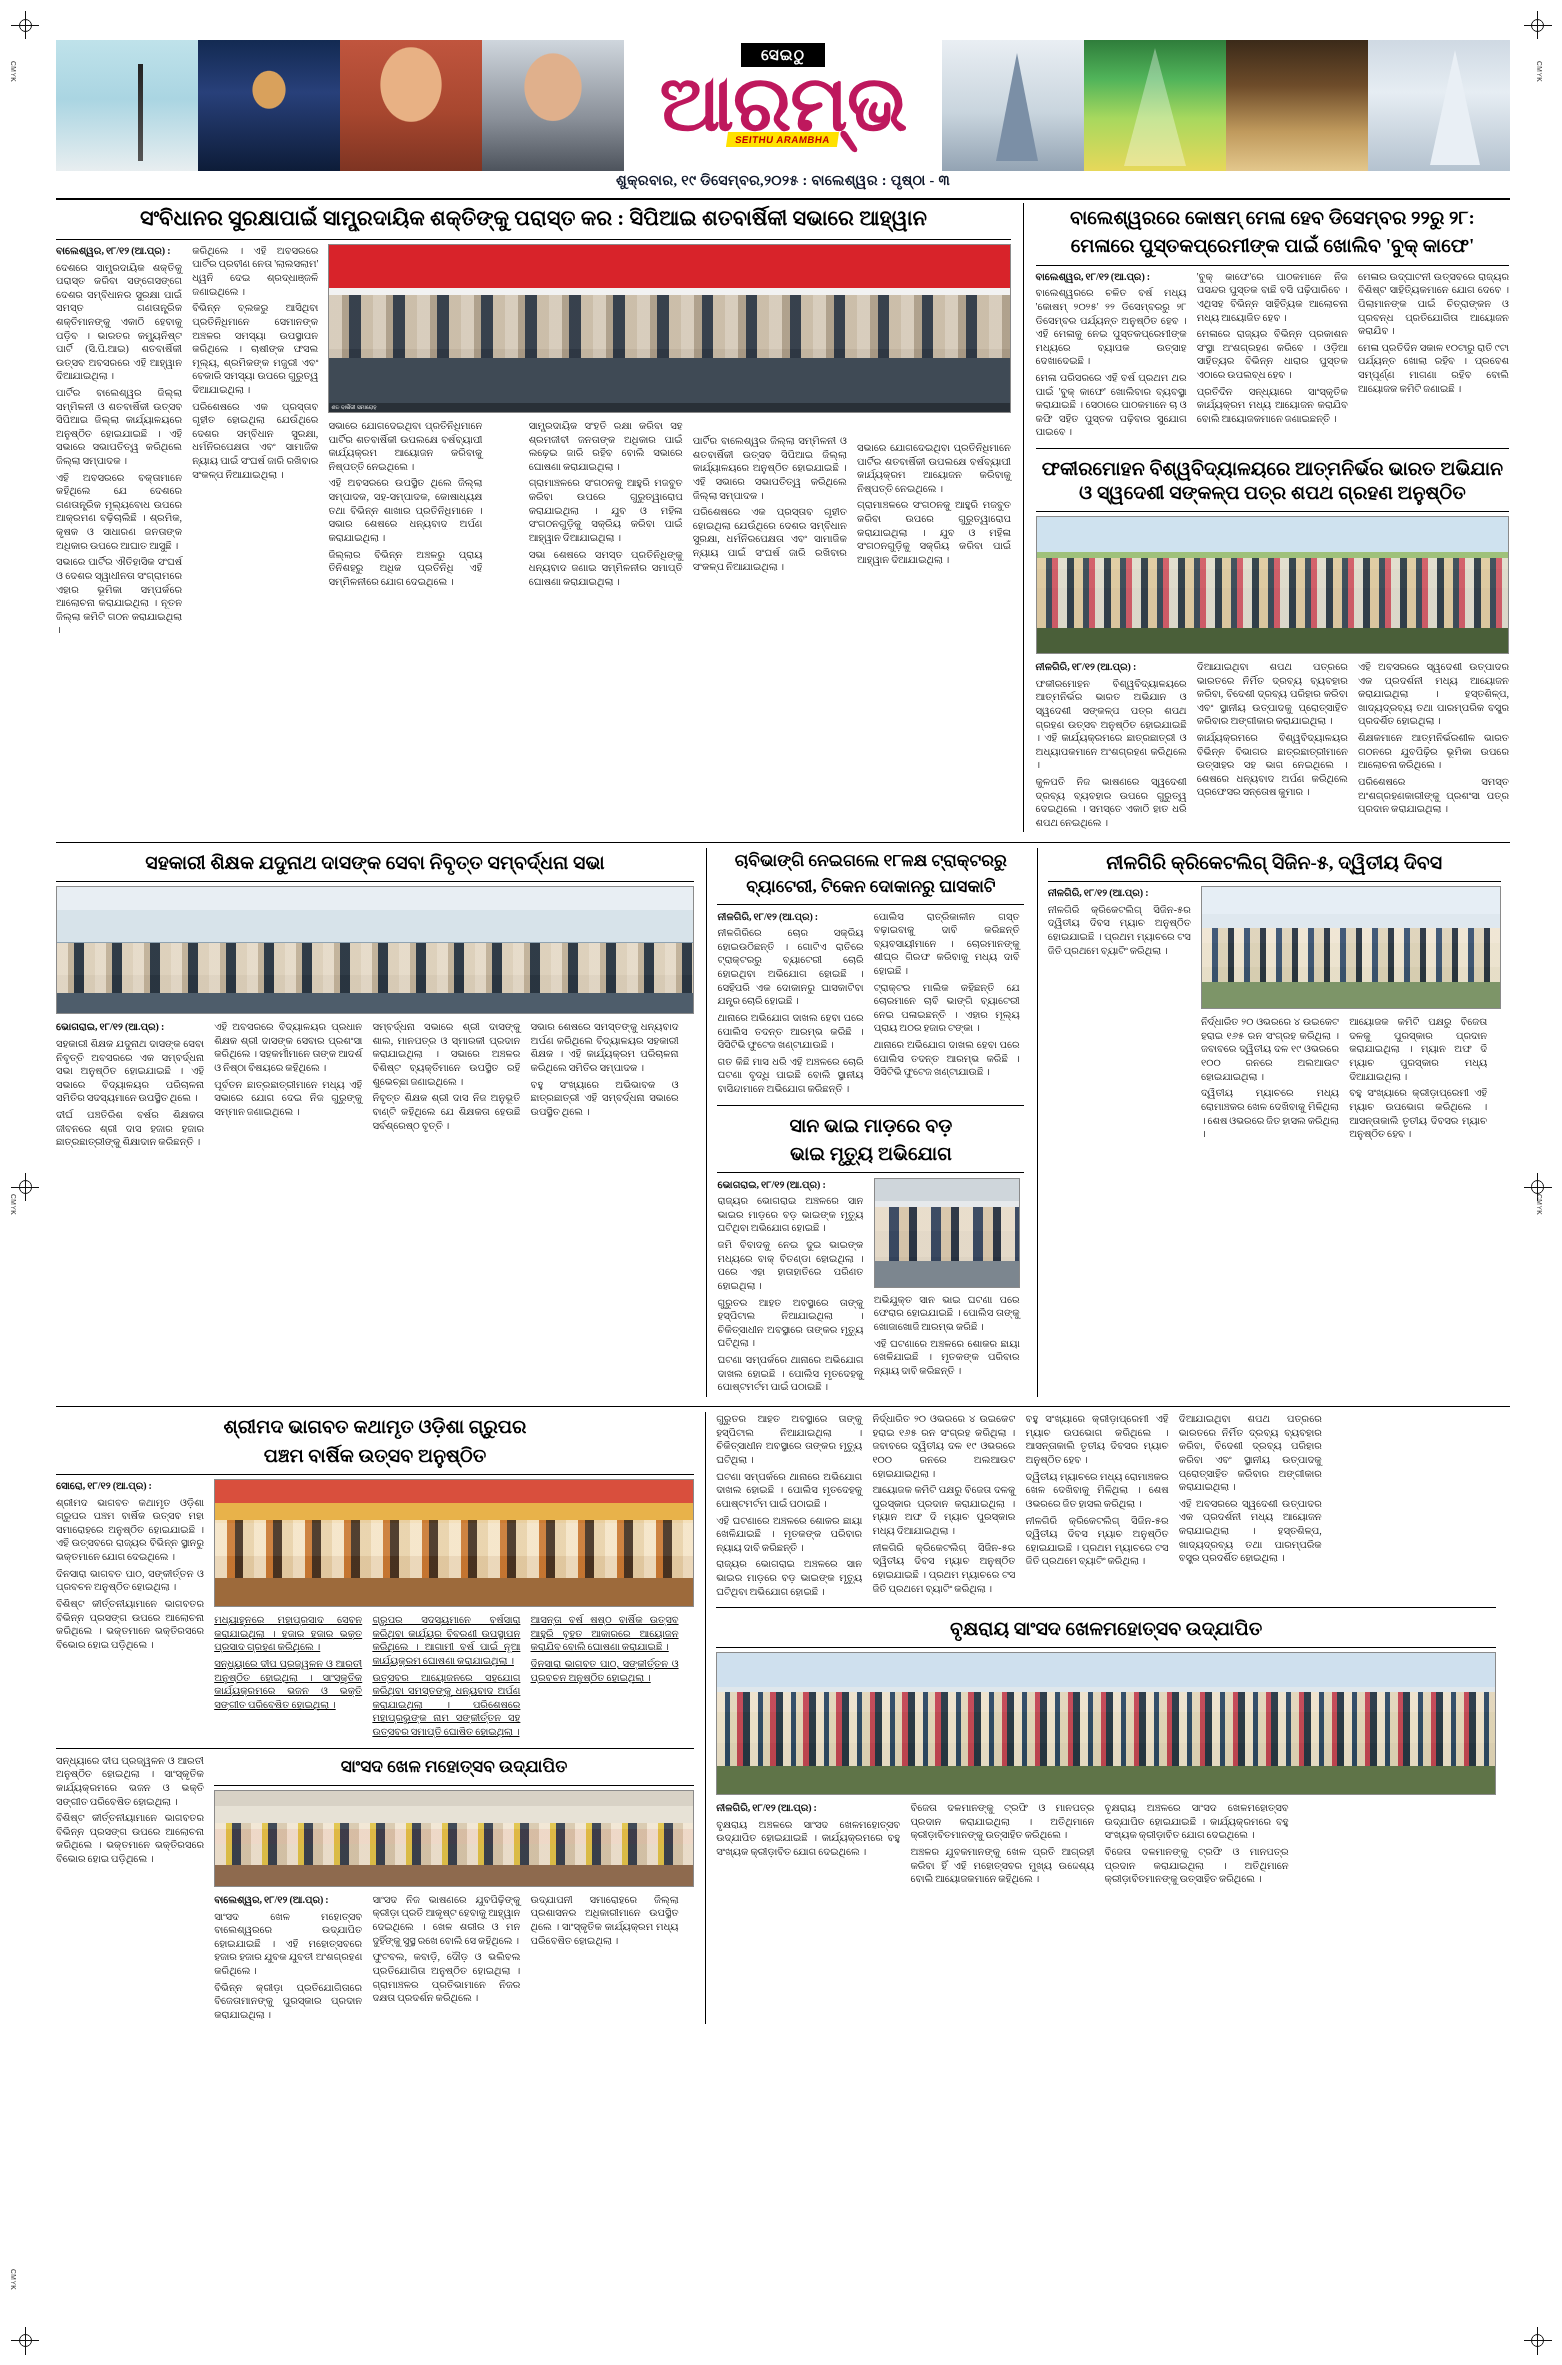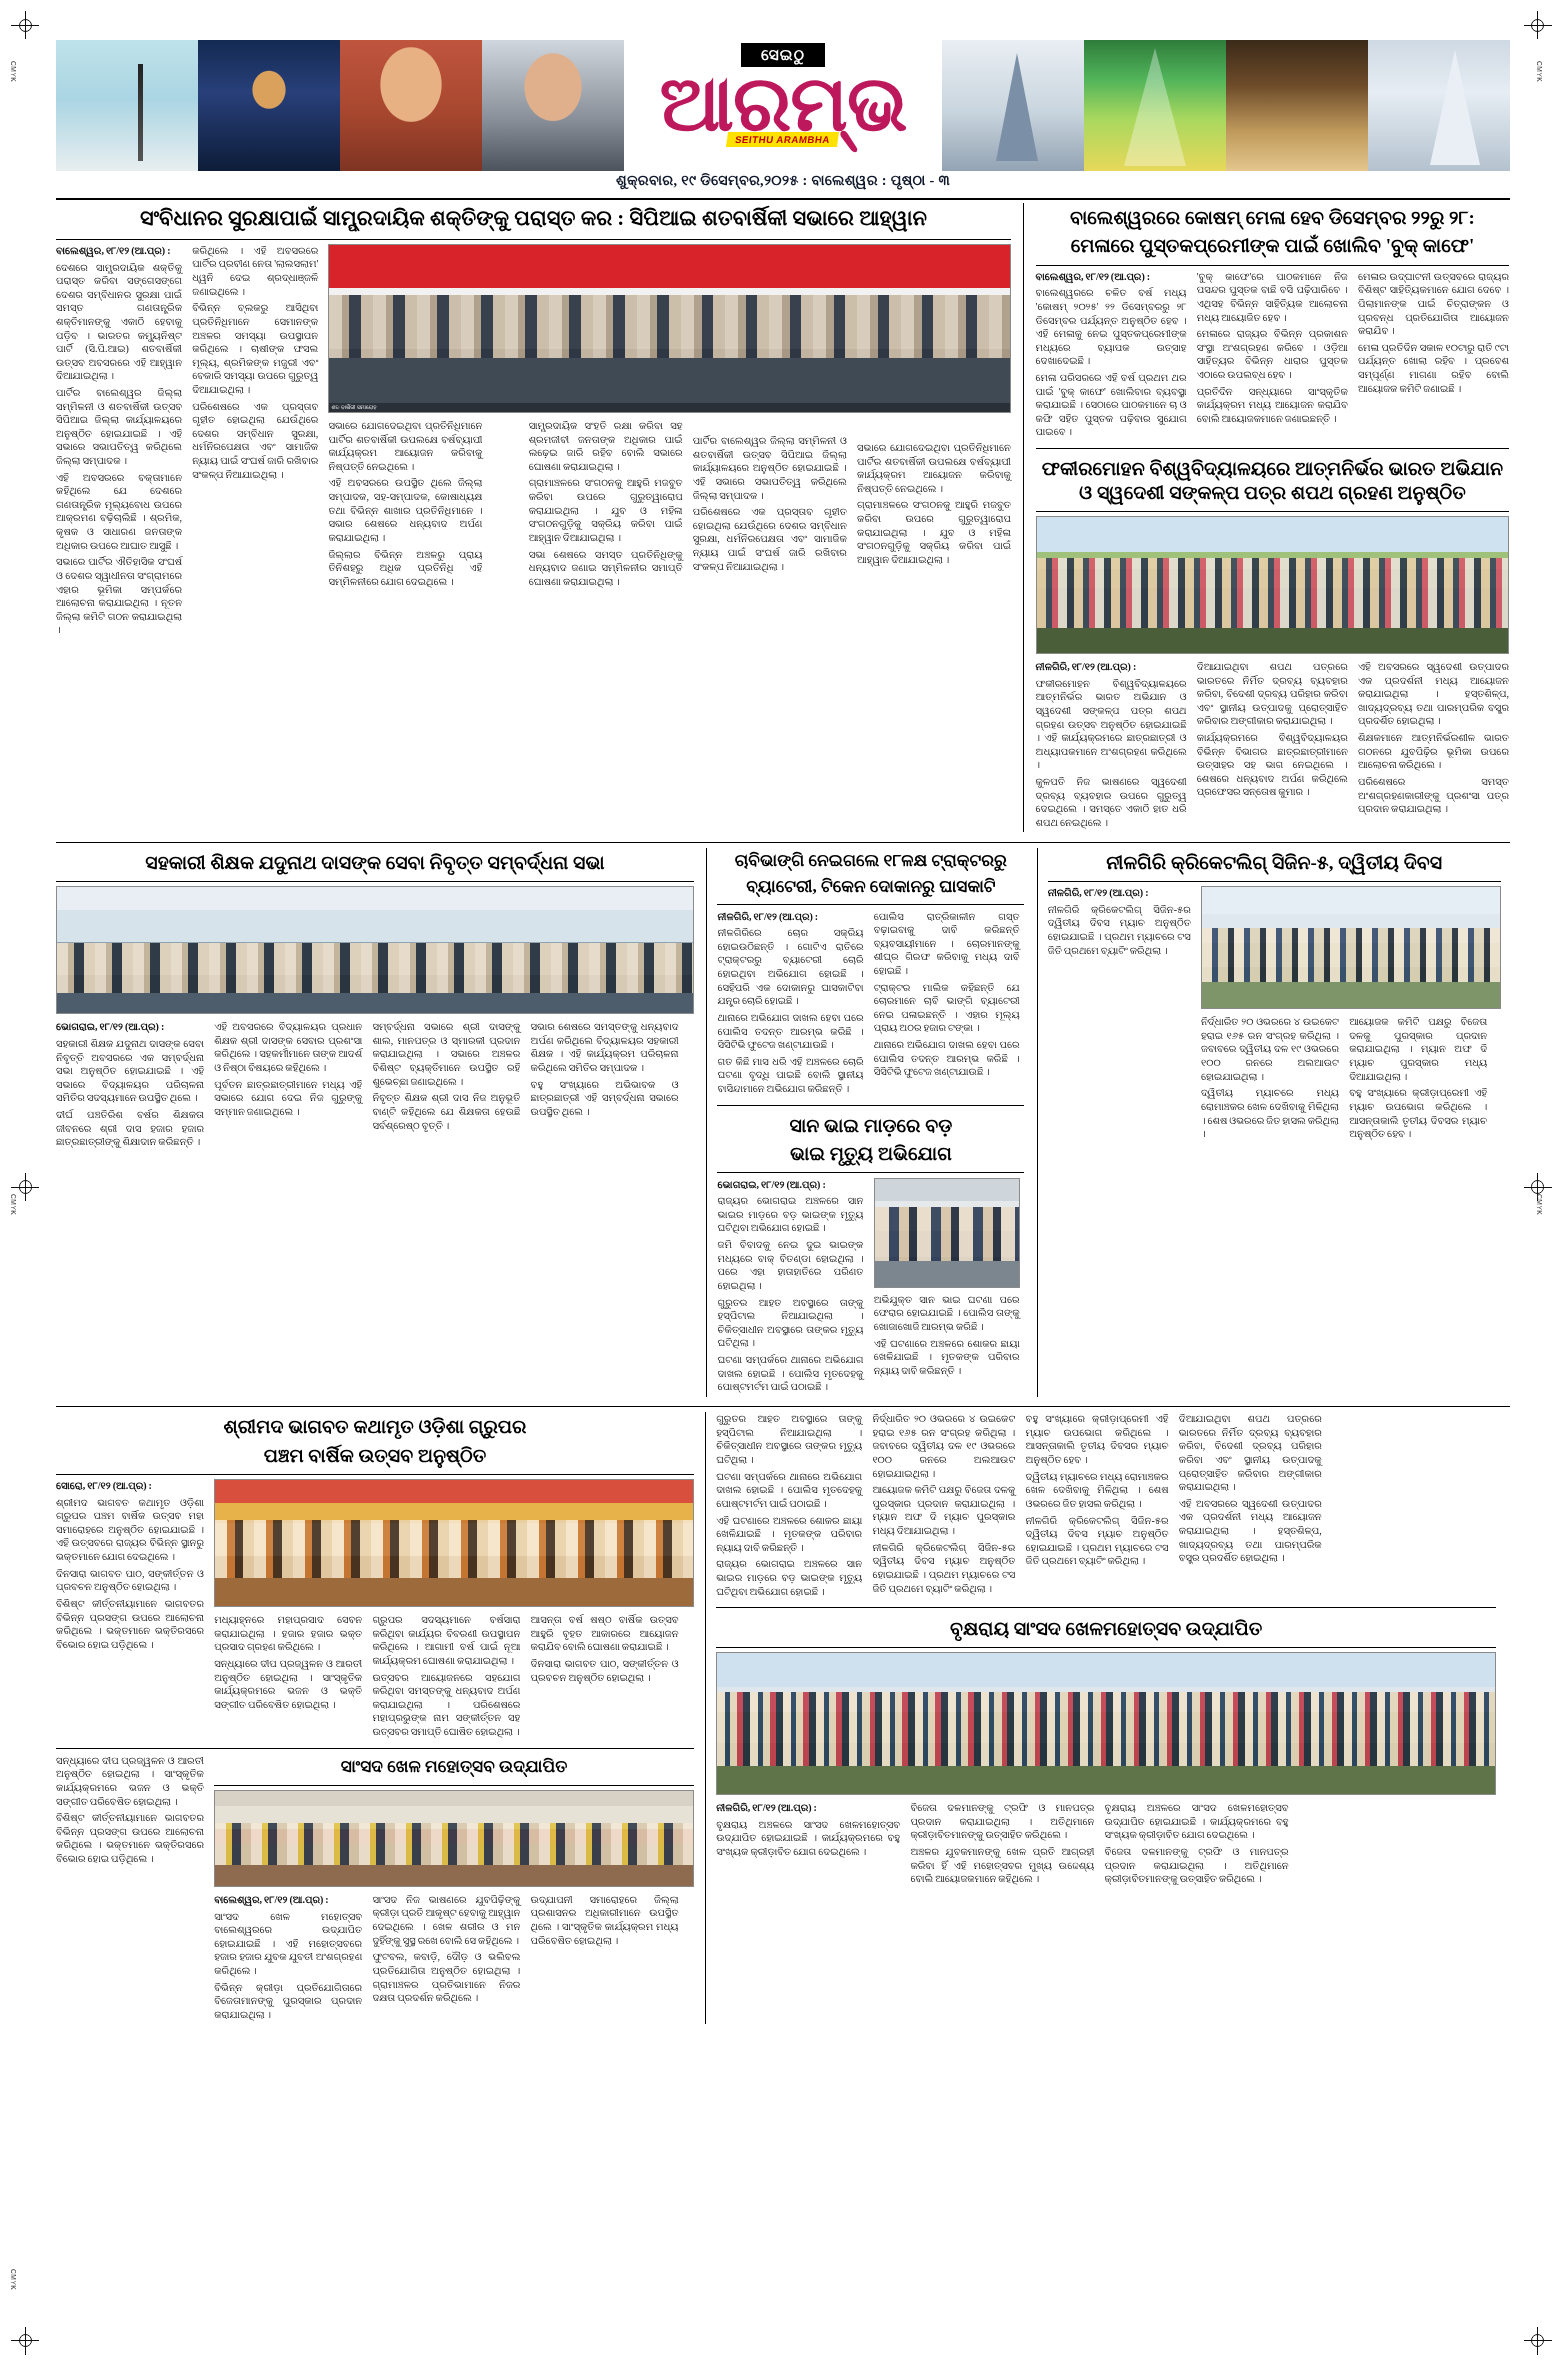--- a/index.html
+++ b/index.html
@@ -451,21 +451,21 @@
         <div class="rule"></div>
         <div style="display:flex; gap:10.2px;">
           <div style="width:148px;" class="body-txt">
             <p><b>ସୋରୋ, ୧୮/୧୨ (ଆ.ପ୍ର) :</b></p>
             <p>ଶ୍ରୀମଦ ଭାଗବତ କଥାମୃତ ଓଡ଼ିଶା ଗ୍ରୁପର ପଞ୍ଚମ ବାର୍ଷିକ ଉତ୍ସବ ମହା ସମାରୋହରେ ଅନୁଷ୍ଠିତ ହୋଇଯାଇଛି । ଏହି ଉତ୍ସବରେ ରାଜ୍ୟର ବିଭିନ୍ନ ସ୍ଥାନରୁ ଭକ୍ତମାନେ ଯୋଗ ଦେଇଥିଲେ ।</p>
             <p>ଦିନସାରା ଭାଗବତ ପାଠ, ସଙ୍କୀର୍ତ୍ତନ ଓ ପ୍ରବଚନ ଅନୁଷ୍ଠିତ ହୋଇଥିଲା ।</p>
             <p>ବିଶିଷ୍ଟ କୀର୍ତ୍ତନୀୟାମାନେ ଭାଗବତର ବିଭିନ୍ନ ପ୍ରସଙ୍ଗ ଉପରେ ଆଲୋଚନା କରିଥିଲେ । ଭକ୍ତମାନେ ଭକ୍ତିରସରେ ବିଭୋର ହୋଇ ପଡ଼ିଥିଲେ ।</p>
           </div>
           <div style="flex:1 1 auto;">
             <div class="photo ph-bhagabat" style="height:128px;"></div>
-            <div style="display:flex; gap:10.2px; margin-top:6.1px;">
+            <div style="display:flex; gap:10.2px; margin-top:6.1px;text-decoration:underline;">
               <div style="width:148px;" class="body-txt">
                 <p>ମଧ୍ୟାହ୍ନରେ ମହାପ୍ରସାଦ ସେବନ କରାଯାଇଥିଲା । ହଜାର ହଜାର ଭକ୍ତ ପ୍ରସାଦ ଗ୍ରହଣ କରିଥିଲେ ।</p>
                 <p>ସନ୍ଧ୍ୟାରେ ଦୀପ ପ୍ରଜ୍ୱଳନ ଓ ଆରତୀ ଅନୁଷ୍ଠିତ ହୋଇଥିଲା । ସାଂସ୍କୃତିକ କାର୍ଯ୍ୟକ୍ରମରେ ଭଜନ ଓ ଭକ୍ତି ସଙ୍ଗୀତ ପରିବେଷିତ ହୋଇଥିଲା ।</p>
               </div>
               <div style="width:148px;" class="body-txt">
                 <p>ଗ୍ରୁପର ସଦସ୍ୟମାନେ ବର୍ଷସାରା କରିଥିବା କାର୍ଯ୍ୟର ବିବରଣୀ ଉପସ୍ଥାପନ କରିଥିଲେ । ଆଗାମୀ ବର୍ଷ ପାଇଁ ନୂଆ କାର୍ଯ୍ୟକ୍ରମ ଘୋଷଣା କରାଯାଇଥିଲା ।</p>
                 <p>ଉତ୍ସବର ଆୟୋଜନରେ ସହଯୋଗ କରିଥିବା ସମସ୍ତଙ୍କୁ ଧନ୍ୟବାଦ ଅର୍ପଣ କରାଯାଇଥିଲା । ପରିଶେଷରେ ମହାପ୍ରଭୁଙ୍କ ନାମ ସଙ୍କୀର୍ତ୍ତନ ସହ ଉତ୍ସବର ସମାପ୍ତି ଘୋଷିତ ହୋଇଥିଲା ।</p>
               </div>
               <div style="width:148px;" class="body-txt">
                 <p>ଆସନ୍ତା ବର୍ଷ ଷଷ୍ଠ ବାର୍ଷିକ ଉତ୍ସବ ଆହୁରି ବୃହତ ଆକାରରେ ଆୟୋଜନ କରାଯିବ ବୋଲି ଘୋଷଣା କରାଯାଇଛି ।</p>

